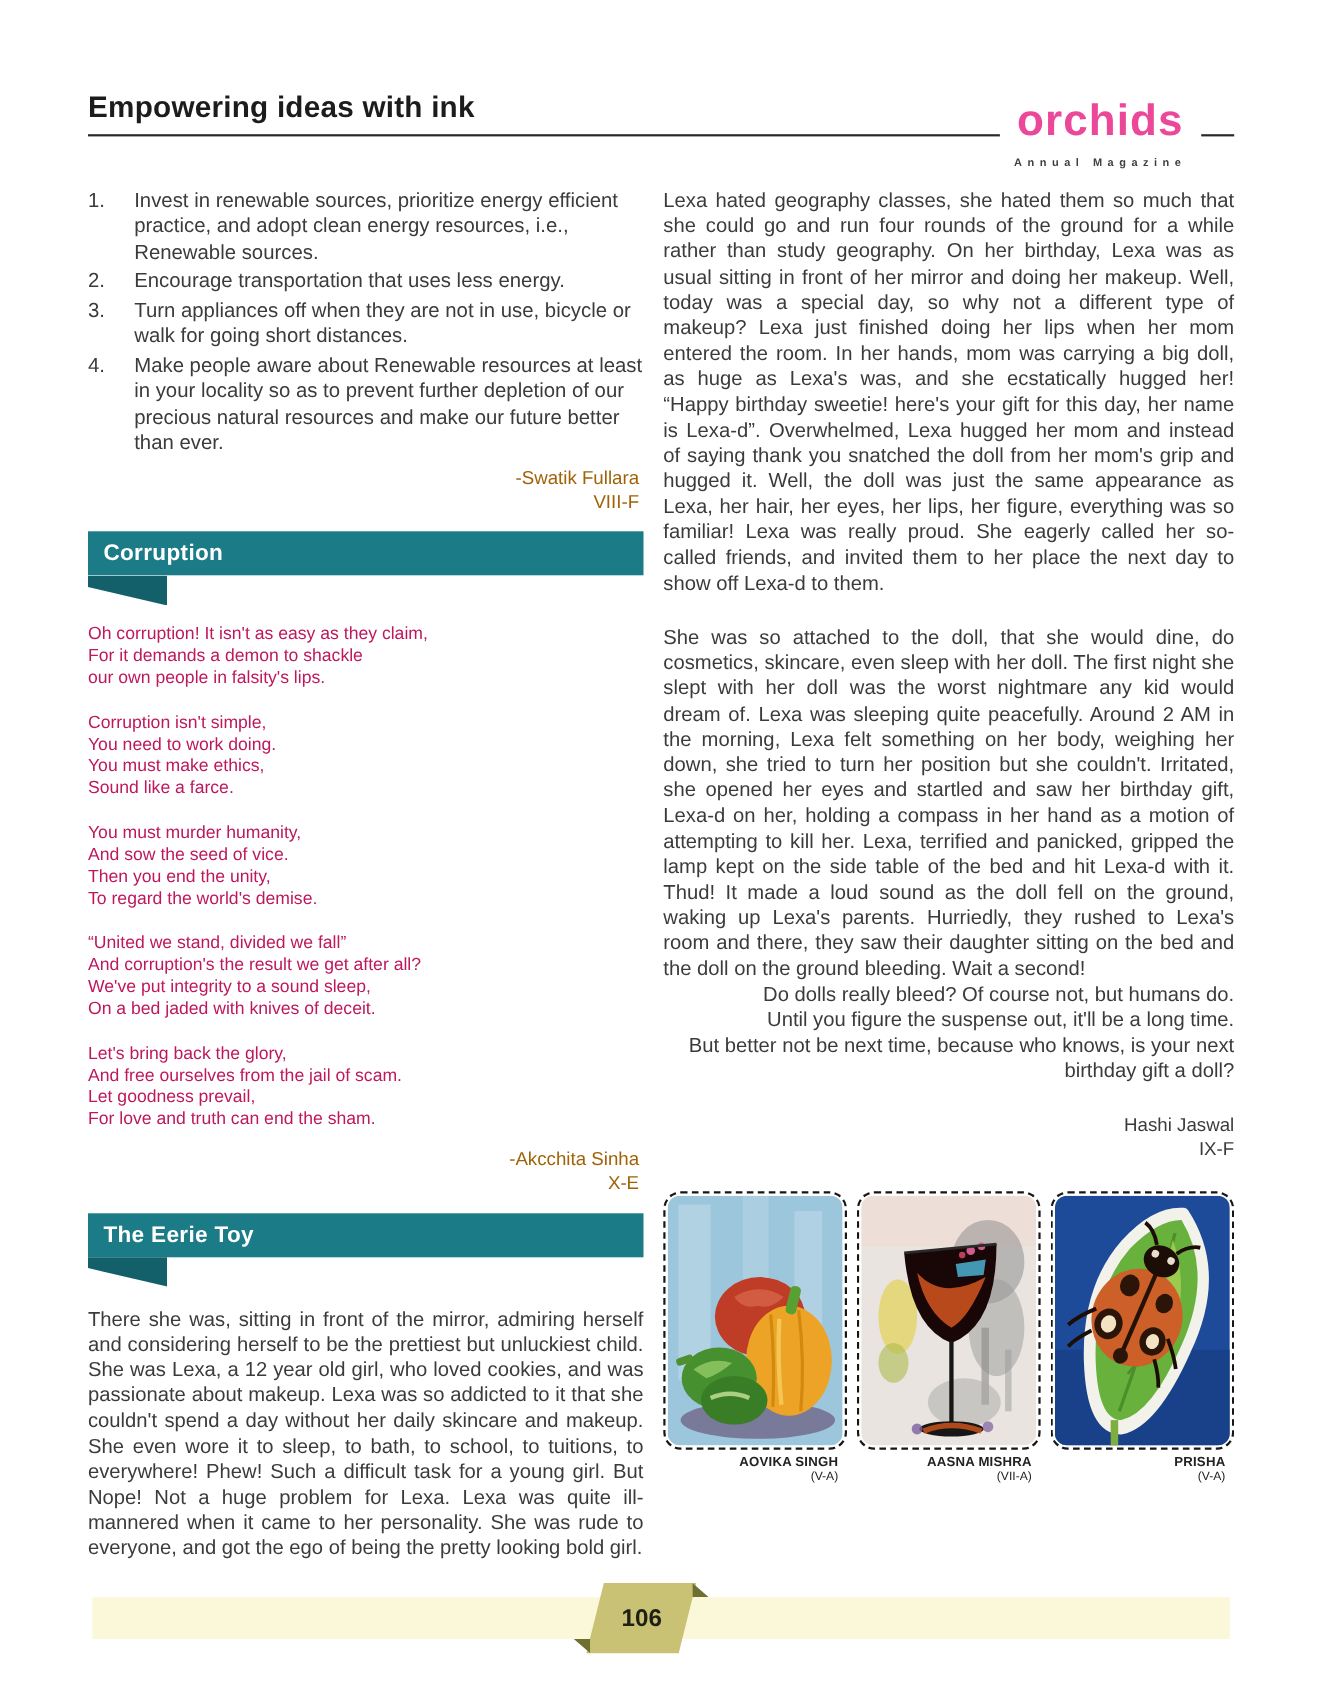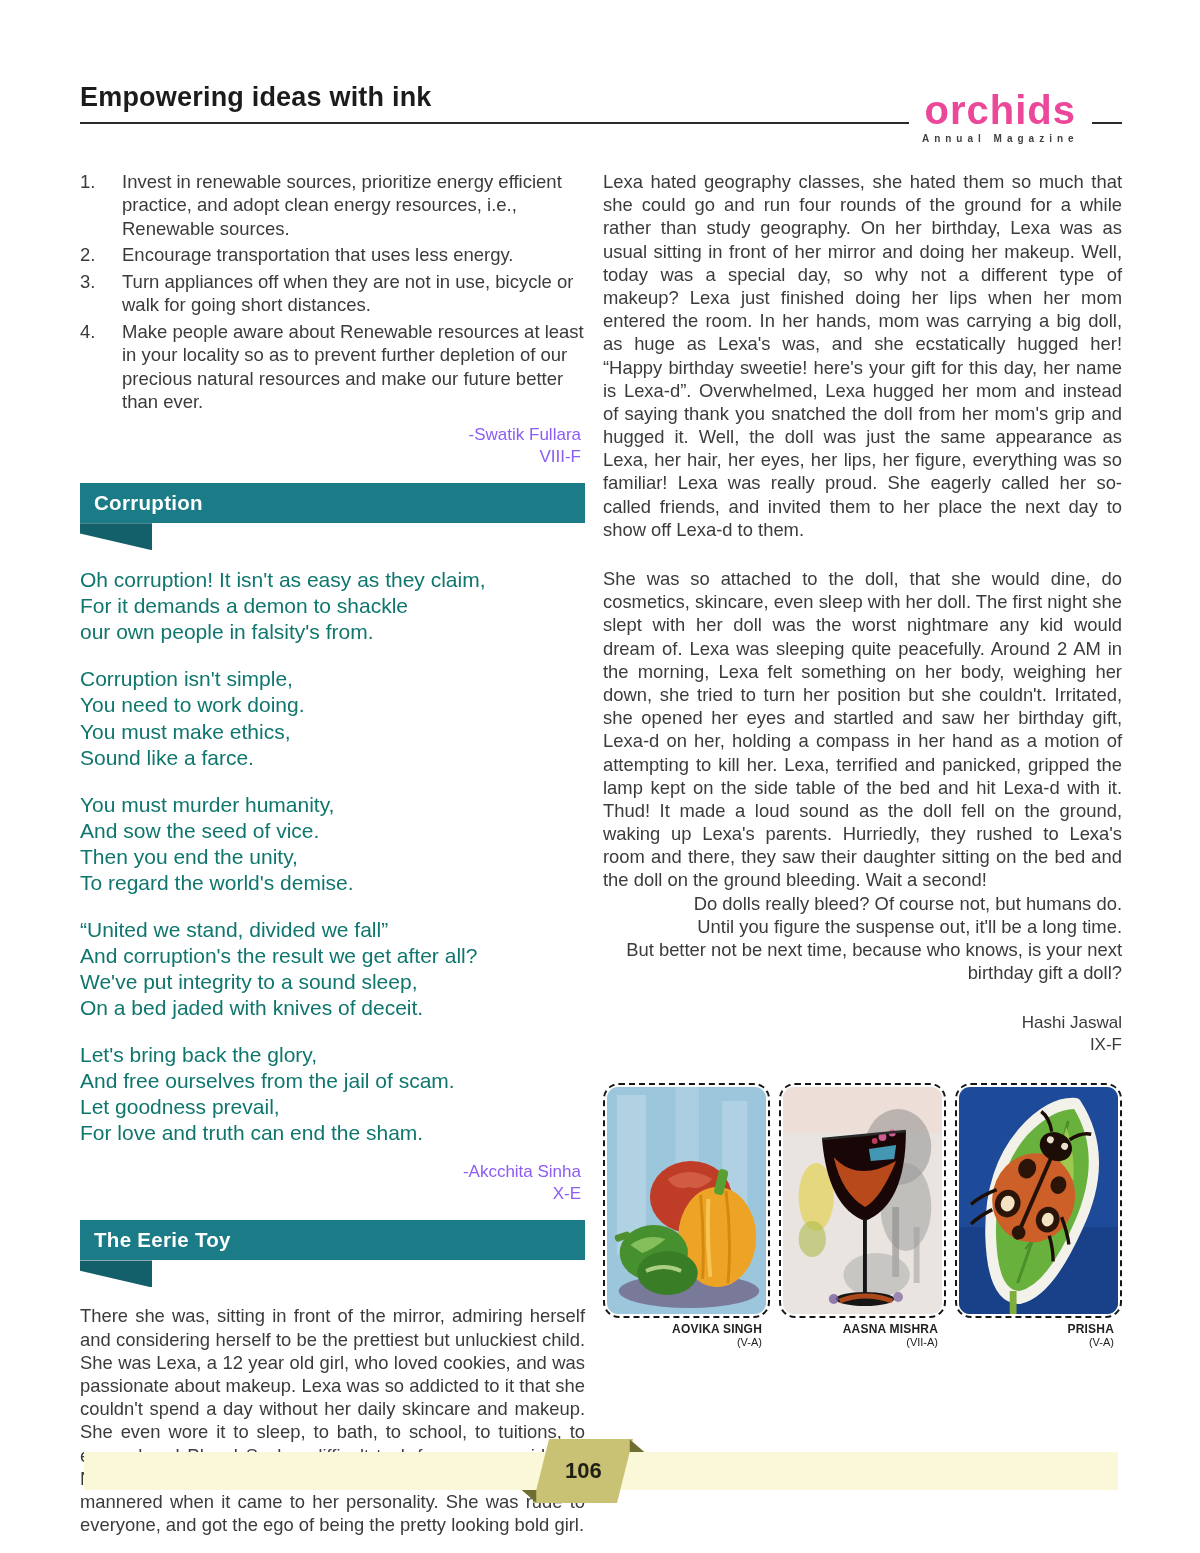--- a/index.html
+++ b/index.html
@@ -6,41 +6,41 @@
   html,body { width:1200px; height:1553px; background:#ffffff; overflow:hidden; }
   body { font-family:"Liberation Sans", sans-serif; color:#3d3d3d; position:relative; }
   .page { padding:80px 78px 0 80px; position:relative; height:100%; }
 
   
   .header { position:relative; height:64px; margin-bottom:26px; }
   .header-rule { position:absolute; left:0; right:0; top:42px; border-top:2.5px solid #2a2a2a; }
   .page-title { position:absolute; left:0; top:2px; font-size:27px; font-weight:bold; color:#1c1c1c; letter-spacing:0.2px; }
   .logo { position:absolute; right:30px; top:14px; text-align:center; z-index:2; }
   .logo-word { display:inline-block; background:#ffffff; padding:0 16px; font-size:40px; line-height:0.82; font-weight:bold; color:#ec4899; letter-spacing:1px; }
-  .logo-sub { font-size:10px; letter-spacing:5px; color:#3f3f3f; margin-top:5px; font-weight:bold; }
+  .logo-sub { font-size:10px; letter-spacing:5px; color:#3f3f3f; margin-top:15px; font-weight:bold; }
 
   
   .columns { display:flex; gap:18px; }
   .col { width:50%; }
 
   
   .num-list { margin-bottom:4px; }
   .num-item { display:flex; font-size:18.5px; line-height:1.27; margin-bottom:3px; color:#3b3b3b; }
   .num-item .num { width:42px; flex:none; }
   .num-item .txt { flex:1; }
 
-  .credit { text-align:right; font-size:17px; line-height:1.28; color:#8b5cf6; margin:10px 4px 16px 0; }
+  .credit { text-align:right; font-size:17px; line-height:1.28; color:#a16207; margin:10px 4px 16px 0; }
 
   
   .banner { position:relative; background:#1b7b86; color:#ffffff; font-weight:bold; font-size:20.5px; padding:8px 0 8px 14px; letter-spacing:0.3px; }
   .banner-fold { position:absolute; left:0; top:100%; width:72px; height:27px; background:#14606a; clip-path:polygon(0 0,100% 0,100% 100%,0 38%); }
   .banner-wrap { margin:14px 0 44px 0; }
 
   
-  .poem { font-size:21px; line-height:1.24; color:#0f766e; }
+  .poem { font-size:16px; line-height:1.24; color:#be185d; }
   .stanza { margin-bottom:21px; }
 
   
   .para { font-size:18.4px; line-height:1.26; color:#3b3b3b; text-align:justify; }
   .para + .para { margin-top:26px; }
   .para.noj { text-align:right; margin-top:0; }
 
   .credit-right { text-align:right; font-size:17px; line-height:1.3; color:#3b3b3b; margin-top:28px; }
 
   
@@ -105,21 +105,21 @@
         <div class="banner">
           <span>Corruption</span>
           <div class="banner-fold"></div>
         </div>
       </div>
 
       <div class="poem">
         <div class="stanza">
           <div>Oh corruption! It isn't as easy as they claim,</div>
           <div>For it demands a demon to shackle</div>
-          <div>our own people in falsity's from.</div>
+          <div>our own people in falsity's lips.</div>
         </div>
         <div class="stanza">
           <div>Corruption isn't simple,</div>
           <div>You need to work doing.</div>
           <div>You must make ethics,</div>
           <div>Sound like a farce.</div>
         </div>
         <div class="stanza">
           <div>You must murder humanity,</div>
           <div>And sow the seed of vice.</div>

